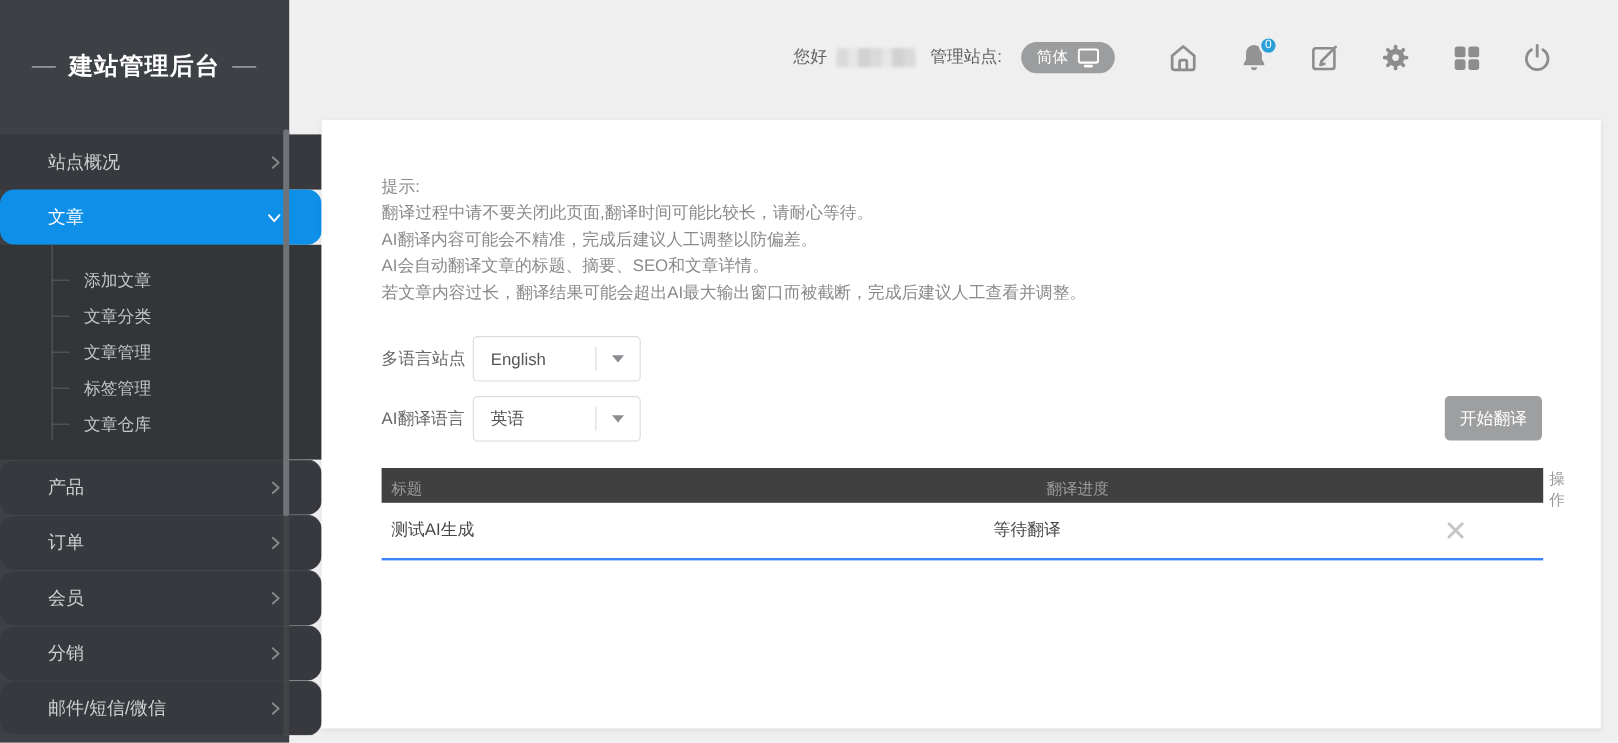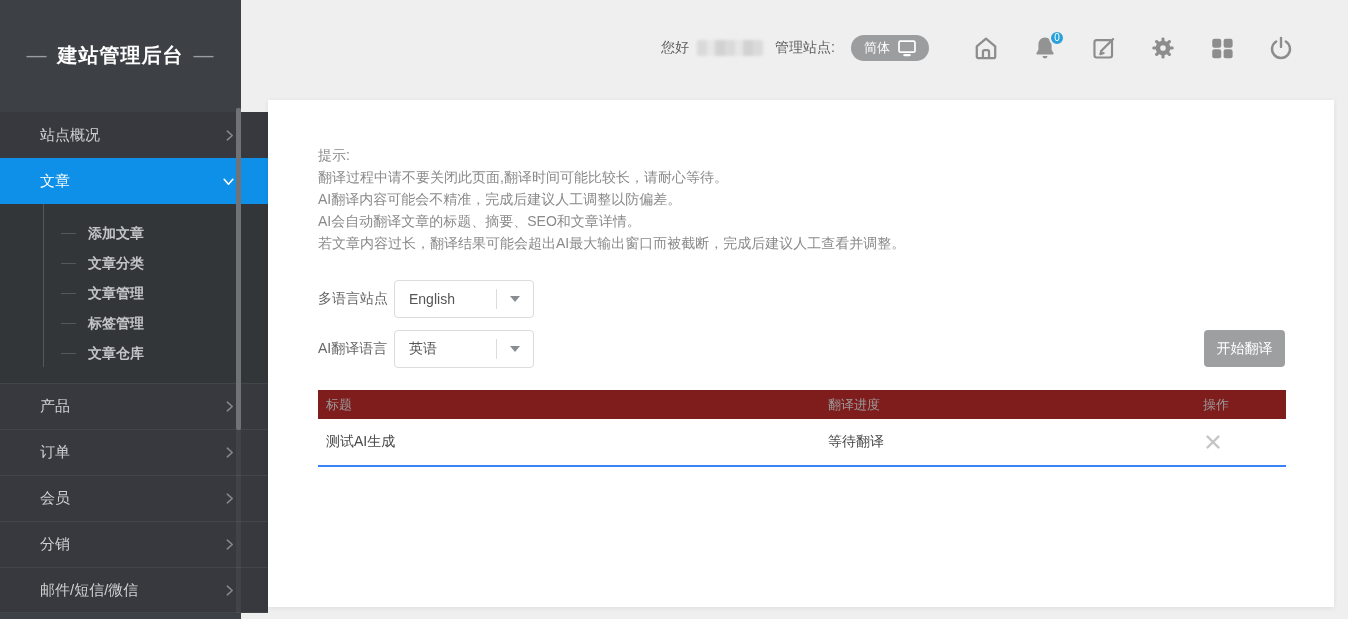--- a/index.html
+++ b/index.html
@@ -21,26 +21,26 @@
     height:110px; display:flex; align-items:center; justify-content:center;
     gap:10px; color:#ffffff; font-size:20px; font-weight:bold; letter-spacing:1px;
   }
   .logo .dash { color:#9a9da1; font-weight:normal; }
   .side-menu { position:absolute; top:112px; left:0; width:268px; }
   .side-item {
     height:46px; display:flex; align-items:center;
     padding:0 32px 0 40px; background:#37393e;
     color:#cfd0d2; font-size:15px; cursor:pointer;
   }
-  .side-item + .side-item, .side-item.after-sub { border-top:1px solid #424549; }
+  .side-item + .side-item, .side-item.after-sub { border-top:1px solid #424549;border-radius:12px; }
   .side-item .grow { flex:1; }
   .side-item.active { background:#0e90e9; color:#ffffff; border-top:none; }
   .side-item.last { border-bottom:1px solid #424549; }
   .submenu {
-    background:#333639; padding:14px 0 15px 18px; position:relative;font-weight:bold;
+    background:#333639; padding:14px 0 15px 0; position:relative;
   }
   .submenu::before {
     content:""; position:absolute; left:43px; top:0; width:1px; height:163px;
     background:#54575b;
   }
   .sub-item {
     height:30px; line-height:30px; padding-left:70px; position:relative;
     color:#c2c4c6; font-size:14px; cursor:pointer;
   }
   .sub-item::before {
@@ -106,22 +106,22 @@
     border-right:5px solid transparent; border-top:6px solid #8a8d90;
   }
   .start-btn {
     position:absolute; right:49px; top:230px; width:81px; height:37px;
     background:#9e9fa0; color:#fff; font-size:14px; border:none;
     border-radius:4px; cursor:pointer; font-family:inherit;
   }
   .tbl { margin-top:22px; }
   .tbl-header {
     display:grid; grid-template-columns:502px 375px 1fr;
-    background:#7f1d1d; height:29px; align-items:center;
-    color:#9b9b9b; font-size:13px;
+    background:#404040; height:29px; align-items:center;
+    color:#9b9b9b; font-size:13px;gap:44px;
   }
   .tbl-header > div { padding-left:8px; }
   .tbl-row {
     display:grid; grid-template-columns:502px 375px 1fr;
     height:48px; align-items:center; border-bottom:2px solid #3b82f6;
     color:#474747; font-size:14px;
   }
   .tbl-row > div { padding-left:8px; }
   .row-close { width:20px; height:20px; cursor:pointer; display:block; }
 </style>

